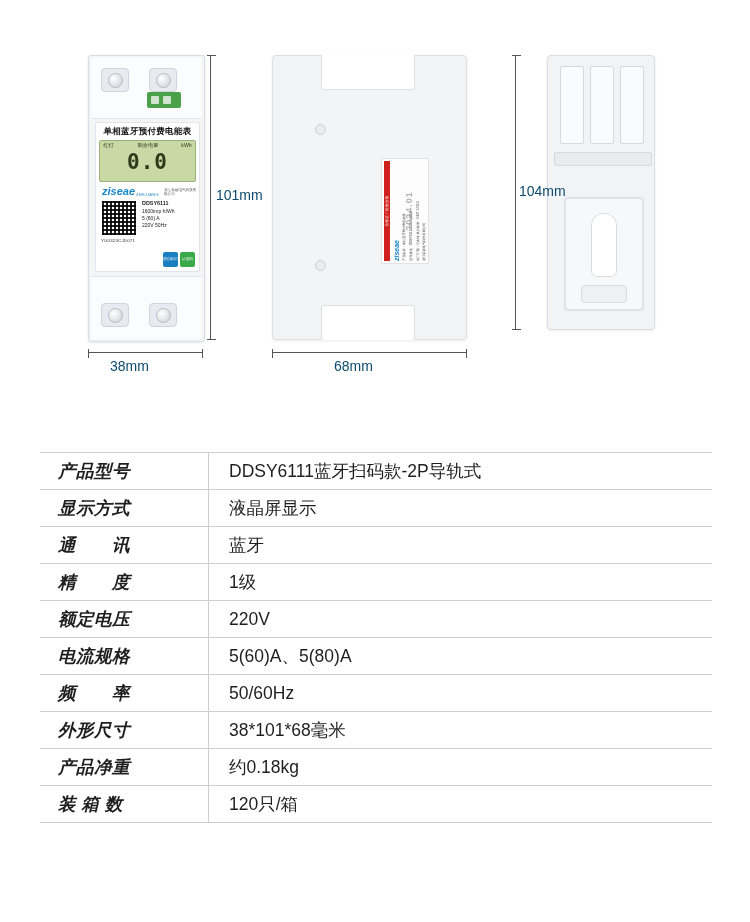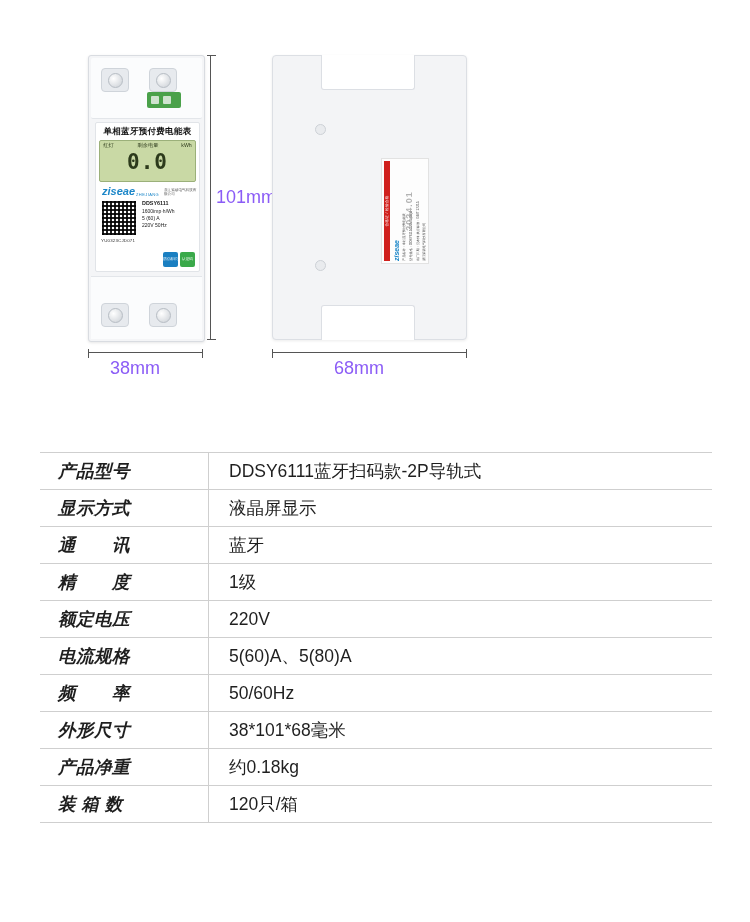--- a/index.html
+++ b/index.html
@@ -382,22 +382,22 @@
     content: "";
     position: absolute;
     top: -4px;
     height: 9px;
     border-left: 1px solid #555;
   }
   .dim-h:before { left: 0; }
   .dim-h:after { right: 0; }
   .dim-text {
     position: absolute;
-    font-size: 18px;
-    color: #8b5cf6;
+    font-size: 14px;
+    color: #0c4a6e;
     white-space: nowrap;
   }
 
   .disclaimer {
     position: absolute;
     right: 28px;
     top: 405px;
     font-size: 11.5px;
     color: #8a8a8a;
   }
@@ -520,20 +520,34 @@
           <div class="lbl-lines">浙江紫硕电气科技有限公司</div>
         </div>
       </div>
       <div class="side-stamp">2024.01</div>
     </div>
 
     <div class="dim-h" style="left:0; top:297px; width:195px;"></div>
     <div class="dim-text" style="left:62px; top:303px;">68mm</div>
   </div>
 
+  <div class="view-back">
+    <div class="back-body">
+      <div class="back-slots">
+        <div class="back-slot"></div>
+        <div class="back-slot"></div>
+        <div class="back-slot"></div>
+      </div>
+      <div class="back-ledge"></div>
+      <div class="din-clip"></div>
+    </div>
+
+    <div class="dim-v" style="left:-32px; top:0; height:275px;"></div>
+    <div class="dim-text" style="left:-28px; top:128px;">104mm</div>
+  </div>
 
 </div>
 
 <table class="spec-table">
   <tbody>
     <tr>
       <td class="k">产品型号</td>
       <td class="v">DDSY6111蓝牙扫码款-2P导轨式</td>
     </tr>
     <tr>

